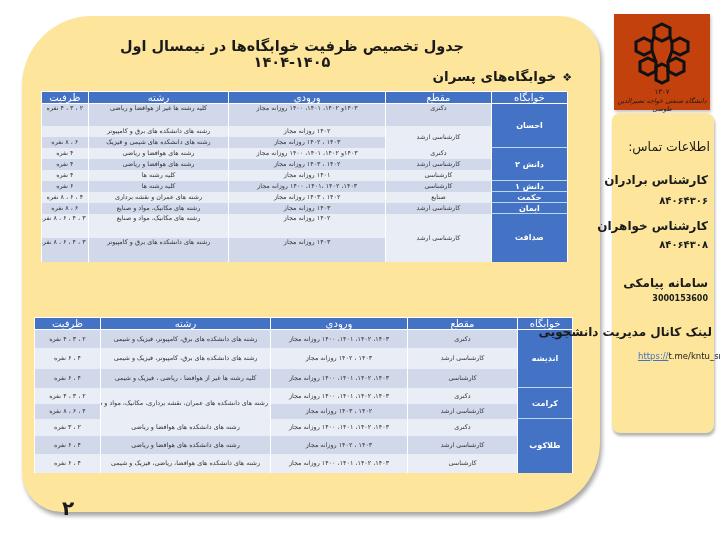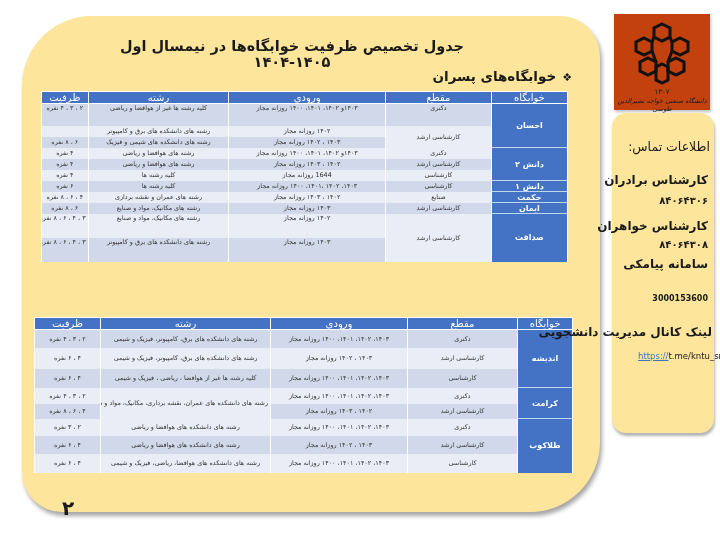--- a/index.html
+++ b/index.html
@@ -53,21 +53,21 @@
   .logo-box {
     position: absolute; left: 614px; top: 14px; width: 96px; height: 96px;
     background: #c2410c; box-shadow: 1px 2px 3px rgba(0,0,0,0.25);
   }
   .logo-box svg { position: absolute; left: 20px; top: 6px; }
   .logo-year { position: absolute; top: 74px; width: 100%; text-align: center; font-size: 7px; }
   .logo-text { position: absolute; top: 83px; width: 100%; text-align: center; font-size: 6.5px; font-style: italic; }
 
   .contact-panel {
     position: absolute; left: 612px; top: 113px; width: 102px; height: 320px;
-    background: #fde69c; border-radius: 14px; box-shadow: 1px 3px 3px rgba(0,0,0,0.3);
+    background: #fde69c; border-radius: 8px; box-shadow: 1px 3px 3px rgba(0,0,0,0.3);
     direction: rtl; text-align: right;
   }
   .contact-title { position: absolute; top: 26px; right: 4px; font-size: 12.5px; }
   .contact-label { position: absolute; right: 6px; font-size: 12px; font-weight: bold; white-space: nowrap; }
   .contact-value { position: absolute; right: 6px; font-size: 10px; font-weight: bold; white-space: nowrap; }
   .contact-link {
     position: absolute; left: 6px; top: 238px; font-size: 8.5px; direction: ltr; color: #1a1a1a;
   }
   .contact-link .scheme { color: #4472c4; text-decoration: underline; margin-left: 20px; }
 </style>
@@ -125,21 +125,21 @@
         <td class="cap">۴ نفره</td>
       </tr>
       <tr class="odd">
         <td>کارشناسی ارشد</td>
         <td>۱۴۰۲ ، ۱۴۰۳ روزانه مجاز</td>
         <td>رشته های هوافضا و ریاضی</td>
         <td class="cap">۴ نفره</td>
       </tr>
       <tr class="even">
         <td>کارشناسی</td>
-        <td>1644 روزانه مجاز</td>
+        <td>۱۴۰۱ روزانه مجاز</td>
         <td>کلیه رشته ها</td>
         <td class="cap">۴ نفره</td>
       </tr>
       <tr class="odd">
         <td class="dorm-name">دانش ۱</td>
         <td>کارشناسی</td>
         <td>۱۴۰۳، ۱۴۰۲ ،۱۴۰۱، ۱۴۰۰ روزانه مجاز</td>
         <td>کلیه رشته ها</td>
         <td class="cap">۶ نفره</td>
       </tr>
@@ -262,19 +262,19 @@
   <div class="logo-year">۱۳۰۷</div>
   <div class="logo-text">دانشگاه صنعتی خواجه نصیرالدین طوسی</div>
 </div>
 
 <div class="contact-panel">
   <div class="contact-title">اطلاعات تماس:</div>
   <div class="contact-label" style="top:60px">کارشناس برادران</div>
   <div class="contact-value" style="top:82px">۸۴۰۶۴۳۰۶</div>
   <div class="contact-label" style="top:106px">کارشناس خواهران</div>
   <div class="contact-value" style="top:126px">۸۴۰۶۴۳۰۸</div>
-  <div class="contact-label" style="top:144px">سامانه پیامکی</div>
+  <div class="contact-label" style="top:163px">سامانه پیامکی</div>
   <div class="contact-value" style="top:181px; font-size:8px">3000153600</div>
   <div class="contact-label" style="top:212px; right:2px">لینک کانال مدیریت دانشجویی</div>
   <div class="contact-link">
     <span class="scheme">https://</span><span>t.me/kntu_sm</span>
   </div>
 </div>
 
 </body></html>

